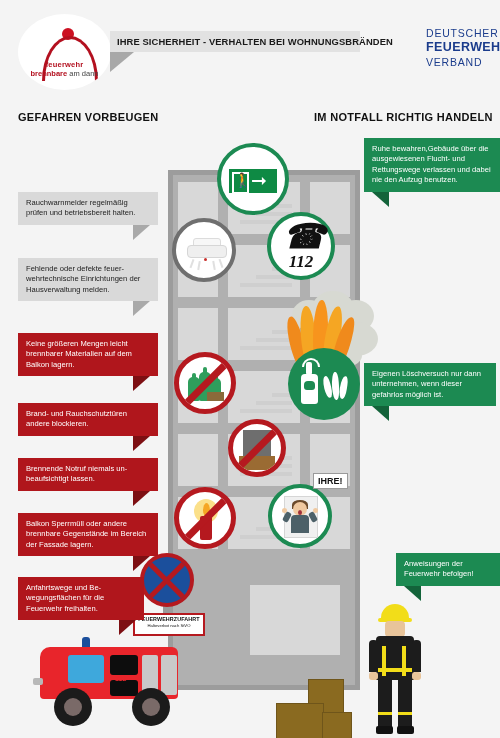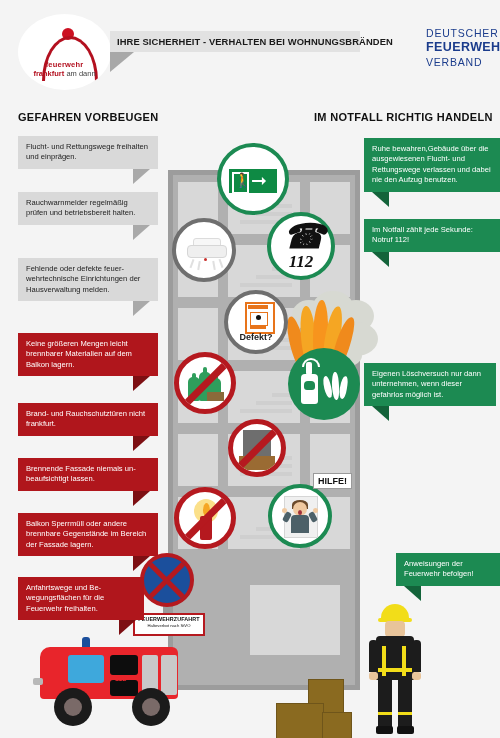--- a/index.html
+++ b/index.html
@@ -166,21 +166,21 @@
 <body>
 
 <div id="page">
 
   <div class="header">
 
     <div class="logo-ffm">
       <div class="ffm-dot"></div>
       <div class="ffm-arc"></div>
       <div class="ffm-t1">feuerwehr</div>
-      <div class="ffm-t2"><b>frankfurt</b> <span>am dann</span></div>
+      <div class="ffm-t2"><b>brennbare</b> <span>am dann</span></div>
     </div>
 
     <div class="title-bar">
       <span>IHRE SICHERHEIT - VERHALTEN BEI WOHNUNGSBRÄNDEN</span>
     </div>
     <div class="title-tail"></div>
 
     <div class="logo-dfv">
       <div class="dfv-text">
         <div class="dfv-l1">DEUTSCHER</div>
@@ -278,29 +278,20 @@
     <div class="sd-ray" style="left:22px;top:39px;height:9px;transform:rotate(10deg);"></div>
     <div class="sd-ray" style="left:37px;top:39px;height:9px;transform:rotate(-10deg);"></div>
     <div class="sd-ray" style="left:44px;top:37px;height:9px;transform:rotate(-20deg);"></div>
   </div>
 
   <div class="circ green" style="left:267px;top:212px;width:68px;height:68px;">
     <div class="ph-txt" style="left:12px;top:4px;font-size:34px;line-height:34px;">☎</div>
     <div class="ph-txt" style="left:0;top:36px;width:60px;text-align:center;font-size:17px;">112</div>
   </div>
 
-  <div class="circ grey" style="left:224px;top:290px;width:64px;height:64px;">
-    <div class="cp" style="left:17px;top:8px;width:26px;height:28px;">
-      <div class="cpbar" style="left:1px;top:1px;width:20px;height:4px;"></div>
-      <div class="cpwin" style="left:3px;top:8px;width:16px;height:12px;"></div>
-      <div class="cpdot" style="left:9px;top:11px;width:5px;height:5px;"></div>
-      <div class="cpbar" style="left:3px;top:22px;width:16px;height:3px;"></div>
-    </div>
-    <div class="defekt" style="left:0;top:38px;width:56px;">Defekt?</div>
-  </div>
 
   <div class="ban" style="left:174px;top:352px;width:62px;height:62px;">
     <div class="bottle" style="left:9px;top:20px;width:12px;height:24px;"></div>
     <div class="bneck" style="left:13px;top:16px;width:4px;height:6px;"></div>
     <div class="bottle" style="left:20px;top:15px;width:12px;height:29px;"></div>
     <div class="bneck" style="left:24px;top:10px;width:4px;height:7px;"></div>
     <div class="bottle" style="left:32px;top:21px;width:10px;height:23px;"></div>
     <div class="bneck" style="left:35px;top:17px;width:4px;height:6px;"></div>
     <div class="wood" style="left:28px;top:35px;width:17px;height:9px;"></div>
     <div class="slash"></div>
@@ -335,21 +326,21 @@
     <div class="pw-win" style="left:12px;top:8px;width:32px;height:40px;"></div>
     <div class="pw-hair" style="left:20px;top:12px;width:16px;height:9px;"></div>
     <div class="pw-head" style="left:21px;top:14px;width:14px;height:14px;"></div>
     <div class="pw-mouth" style="left:26px;top:22px;width:4px;height:5px;"></div>
     <div class="pw-body" style="left:19px;top:27px;width:18px;height:18px;"></div>
     <div class="pw-arm" style="left:12px;top:24px;width:6px;height:10px;transform:rotate(28deg);"></div>
     <div class="pw-arm" style="left:38px;top:24px;width:6px;height:10px;transform:rotate(-28deg);"></div>
     <div class="pw-hand" style="left:10px;top:20px;width:5px;height:5px;"></div>
     <div class="pw-hand" style="left:41px;top:20px;width:5px;height:5px;"></div>
   </div>
-  <div class="hilfe" style="left:313px;top:473px;">HILFE!</div>
+  <div class="hilfe" style="left:313px;top:473px;">IHRE!</div>
 
   <div class="ns-pole" style="left:163px;top:555px;width:7px;height:80px;"></div>
   <div class="ns-disc" style="left:140px;top:553px;width:54px;height:54px;">
     <i style="transform:rotate(-45deg);"></i>
       <i style="transform:rotate(45deg);"></i>
   </div>
   <div class="fz-sign" style="left:133px;top:613px;width:68px;height:18px;padding-top:1px;">
     <div class="fz-1">FEUERWEHRZUFAHRT</div>
     <div class="fz-2">Halteverbot nach StVO</div>
   </div>
@@ -385,61 +376,53 @@
   <div class="ff-coat" style="left:412px;top:640px;width:9px;height:32px;"></div>
   <div class="ff-hand" style="left:369px;top:672px;width:9px;height:8px;"></div>
   <div class="ff-hand" style="left:412px;top:672px;width:9px;height:8px;"></div>
   <div class="ff-leg" style="left:378px;top:679px;width:14px;height:48px;"></div>
   <div class="ff-leg" style="left:398px;top:679px;width:14px;height:48px;"></div>
   <div class="ff-stripe" style="left:378px;top:712px;width:14px;height:3px;"></div>
   <div class="ff-stripe" style="left:398px;top:712px;width:14px;height:3px;"></div>
   <div class="ff-boot" style="left:376px;top:726px;width:17px;height:8px;"></div>
   <div class="ff-boot" style="left:397px;top:726px;width:17px;height:8px;"></div>
 
-  <div class="callout grey" style="left:18px;top:136px;width:124px;">
-    <span>Flucht- und Rettungswege freihalten und einprägen.</span>
-    <div class="tail"></div>
-  </div>
   <div class="callout grey" style="left:18px;top:192px;width:124px;">
     <span>Rauchwarnmelder regelmäßig prüfen und betriebsbereit halten.</span>
     <div class="tail"></div>
   </div>
   <div class="callout grey" style="left:18px;top:258px;width:124px;">
     <span>Fehlende oder defekte feuer-wehrtechnische Einrichtungen der Hausverwaltung melden.</span>
     <div class="tail"></div>
   </div>
   <div class="callout red" style="left:18px;top:333px;width:124px;">
     <span>Keine größeren Mengen leicht brennbarer Materialien auf dem Balkon lagern.</span>
     <div class="tail"></div>
   </div>
   <div class="callout red" style="left:18px;top:403px;width:124px;">
-    <span>Brand- und Rauchschutztüren nicht frankfurt.</span>
+    <span>Brand- und Rauchschutztüren andere blockieren.</span>
     <div class="tail"></div>
   </div>
   <div class="callout red" style="left:18px;top:458px;width:124px;">
-    <span>Brennende Fassade niemals un-beaufsichtigt lassen.</span>
+    <span>Brennende Notruf niemals un-beaufsichtigt lassen.</span>
     <div class="tail"></div>
   </div>
   <div class="callout red" style="left:18px;top:513px;width:124px;">
     <span>Balkon Sperrmüll oder andere brennbare Gegenstände im Bereich der Fassade lagern.</span>
     <div class="tail"></div>
   </div>
   <div class="callout red" style="left:18px;top:577px;width:110px;">
     <span>Anfahrtswege und Be-wegungsflächen für die Feuerwehr freihalten.</span>
     <div class="tail"></div>
   </div>
 
   <div class="callout green" style="left:364px;top:138px;width:120px;">
     <span>Ruhe bewahren,Gebäude über die ausgewiesenen Flucht- und Rettungswege verlassen und dabei nie den Aufzug benutzen.</span>
     <div class="tail"></div>
   </div>
-  <div class="callout green" style="left:364px;top:219px;width:120px;">
-    <span>Im Notfall zählt jede Sekunde: Notruf 112!</span>
-    <div class="tail"></div>
-  </div>
   <div class="callout green" style="left:364px;top:363px;width:116px;">
     <span>Eigenen Löschversuch nur dann unternehmen, wenn dieser gefahrlos möglich ist.</span>
     <div class="tail"></div>
   </div>
   <div class="callout green" style="left:396px;top:553px;width:88px;">
     <span>Anweisungen der Feuerwehr befolgen!</span>
     <div class="tail"></div>
   </div>
 
 </div>

